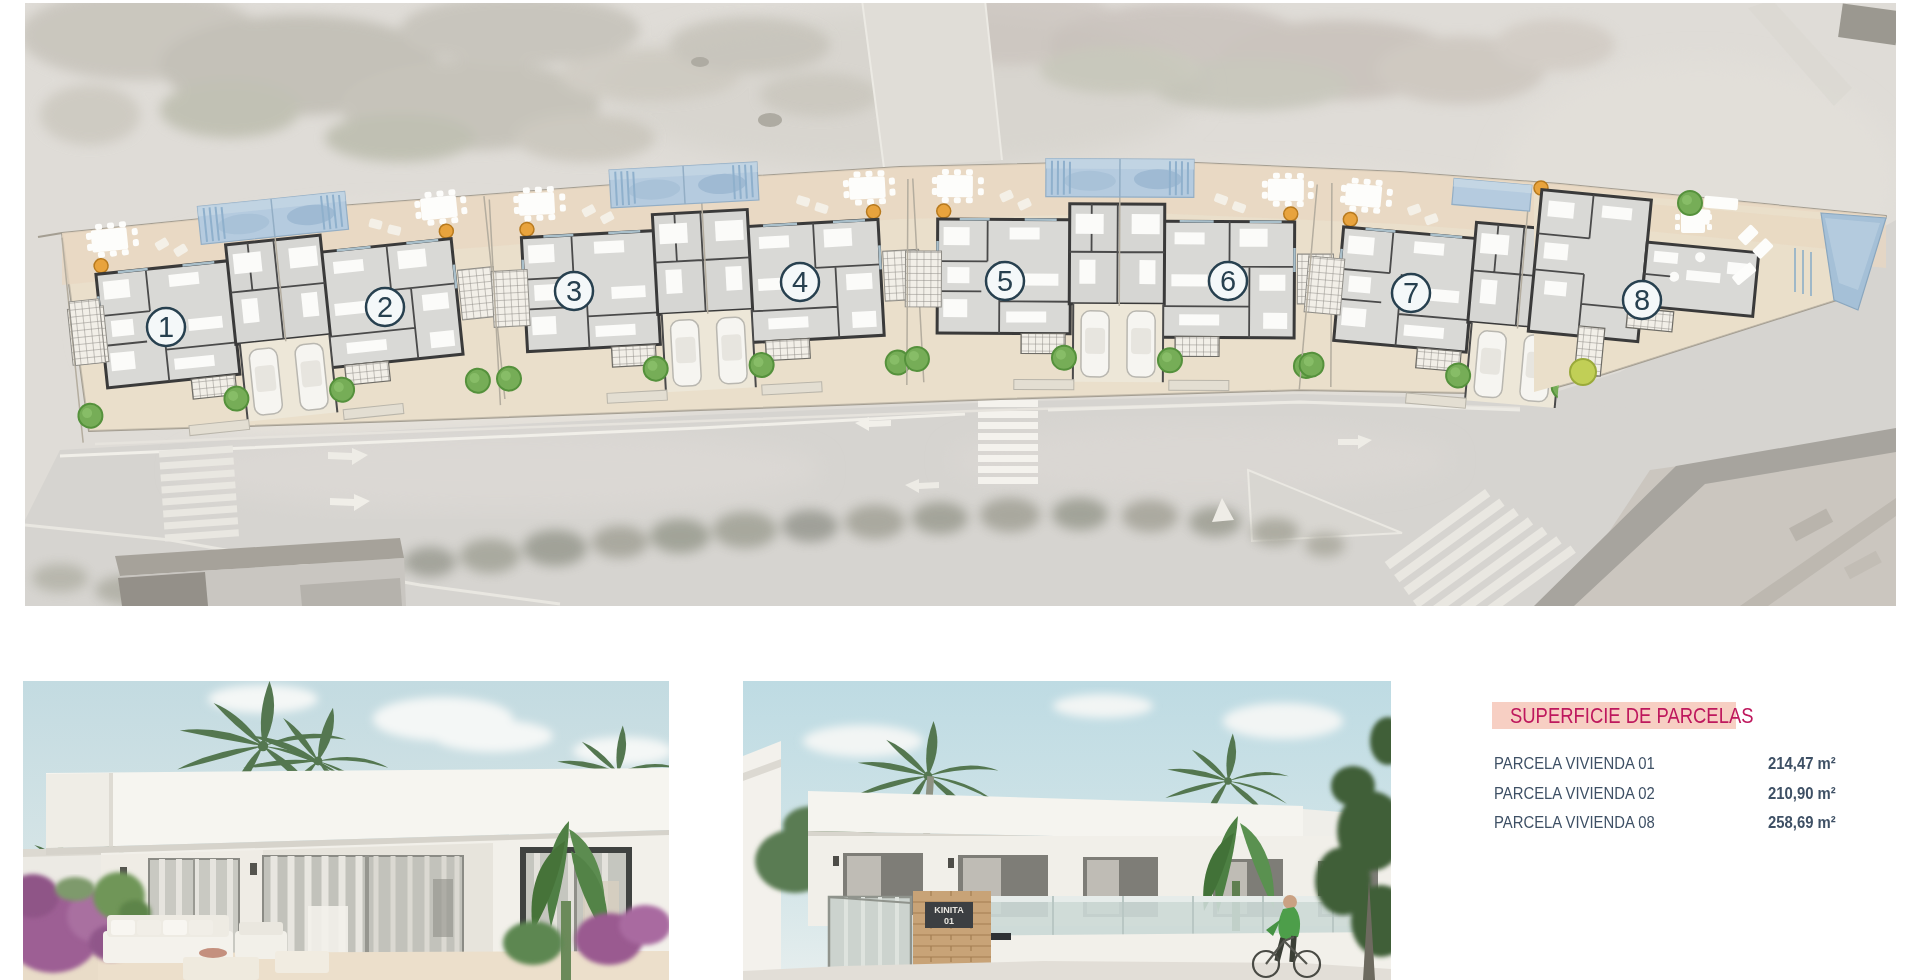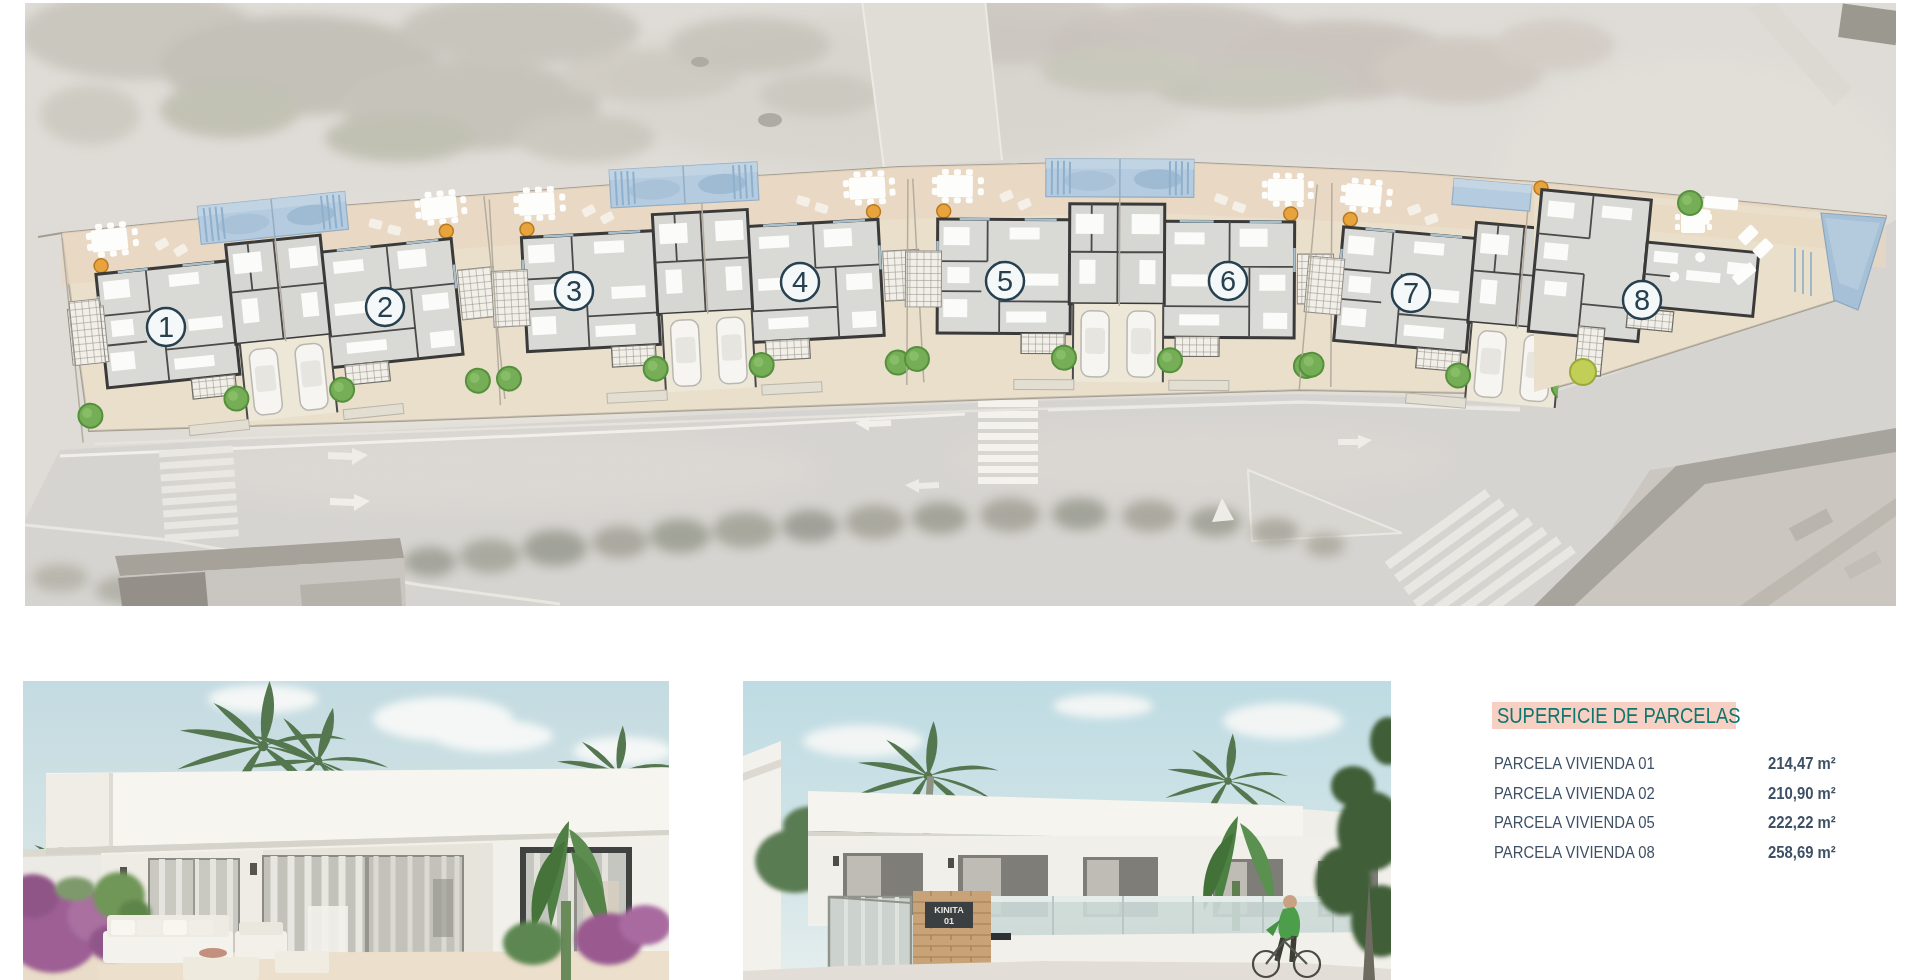--- a/index.html
+++ b/index.html
@@ -1,18 +1,18 @@
 <!DOCTYPE html>
 <html><head>
 <meta charset="utf-8">
 <style>
   html,body{margin:0;padding:0;background:#ffffff;width:1920px;height:980px;overflow:hidden;}
   body{font-family:"Liberation Sans", sans-serif;position:relative;}
   .abs{position:absolute;}
-  .sup-title{position:absolute;left:1492px;top:702px;width:244px;height:27px;background:#f7cfc3;color:#0f766e;font-size:22px;line-height:27px;padding-left:5px;box-sizing:border-box;white-space:nowrap;}
+  .sup-title{position:absolute;left:1492px;top:702px;width:244px;height:27px;background:#f7cfc3;color:#be185d;font-size:22px;line-height:27px;padding-left:18px;box-sizing:border-box;white-space:nowrap;}
   .sup-title span{display:inline-block;transform:scaleX(0.838);transform-origin:0 50%;}
   .rows{position:absolute;left:1494px;top:749px;width:420px;color:#3e5065;font-size:16.5px;}
   .row{height:29.65px;line-height:29.65px;position:relative;}
   .row span{display:inline-block;transform:scaleX(0.9);transform-origin:0 50%;white-space:nowrap;}
   .row b{position:absolute;left:274px;top:0;font-weight:bold;white-space:nowrap;}
 </style>
 </head>
 <body>
 
 <svg class="abs" style="left:0;top:0" width="1920" height="670" viewBox="0 0 1920 670">
@@ -684,15 +684,14 @@
   <ellipse cx="645" cy="60" rx="18" ry="24"></ellipse>
 </g>
 <path d="M620,299 L626,200 L632,299 Z" fill="#6d6a5f"></path>
 </svg>
 
 <div class="sup-title"><span>SUPERFICIE DE PARCELAS</span></div>
 
 <div class="rows">
   <div class="row"><span>PARCELA VIVIENDA 01</span><b><span>214,47 m²</span></b></div>
   <div class="row"><span>PARCELA VIVIENDA 02</span><b><span>210,90 m²</span></b></div>
-  <div class="row"><span>PARCELA VIVIENDA 05</span><b><span>222,22 m²</span></b></div>
   <div class="row"><span>PARCELA VIVIENDA 08</span><b><span>258,69 m²</span></b></div>
 </div>
 
 </body></html>

